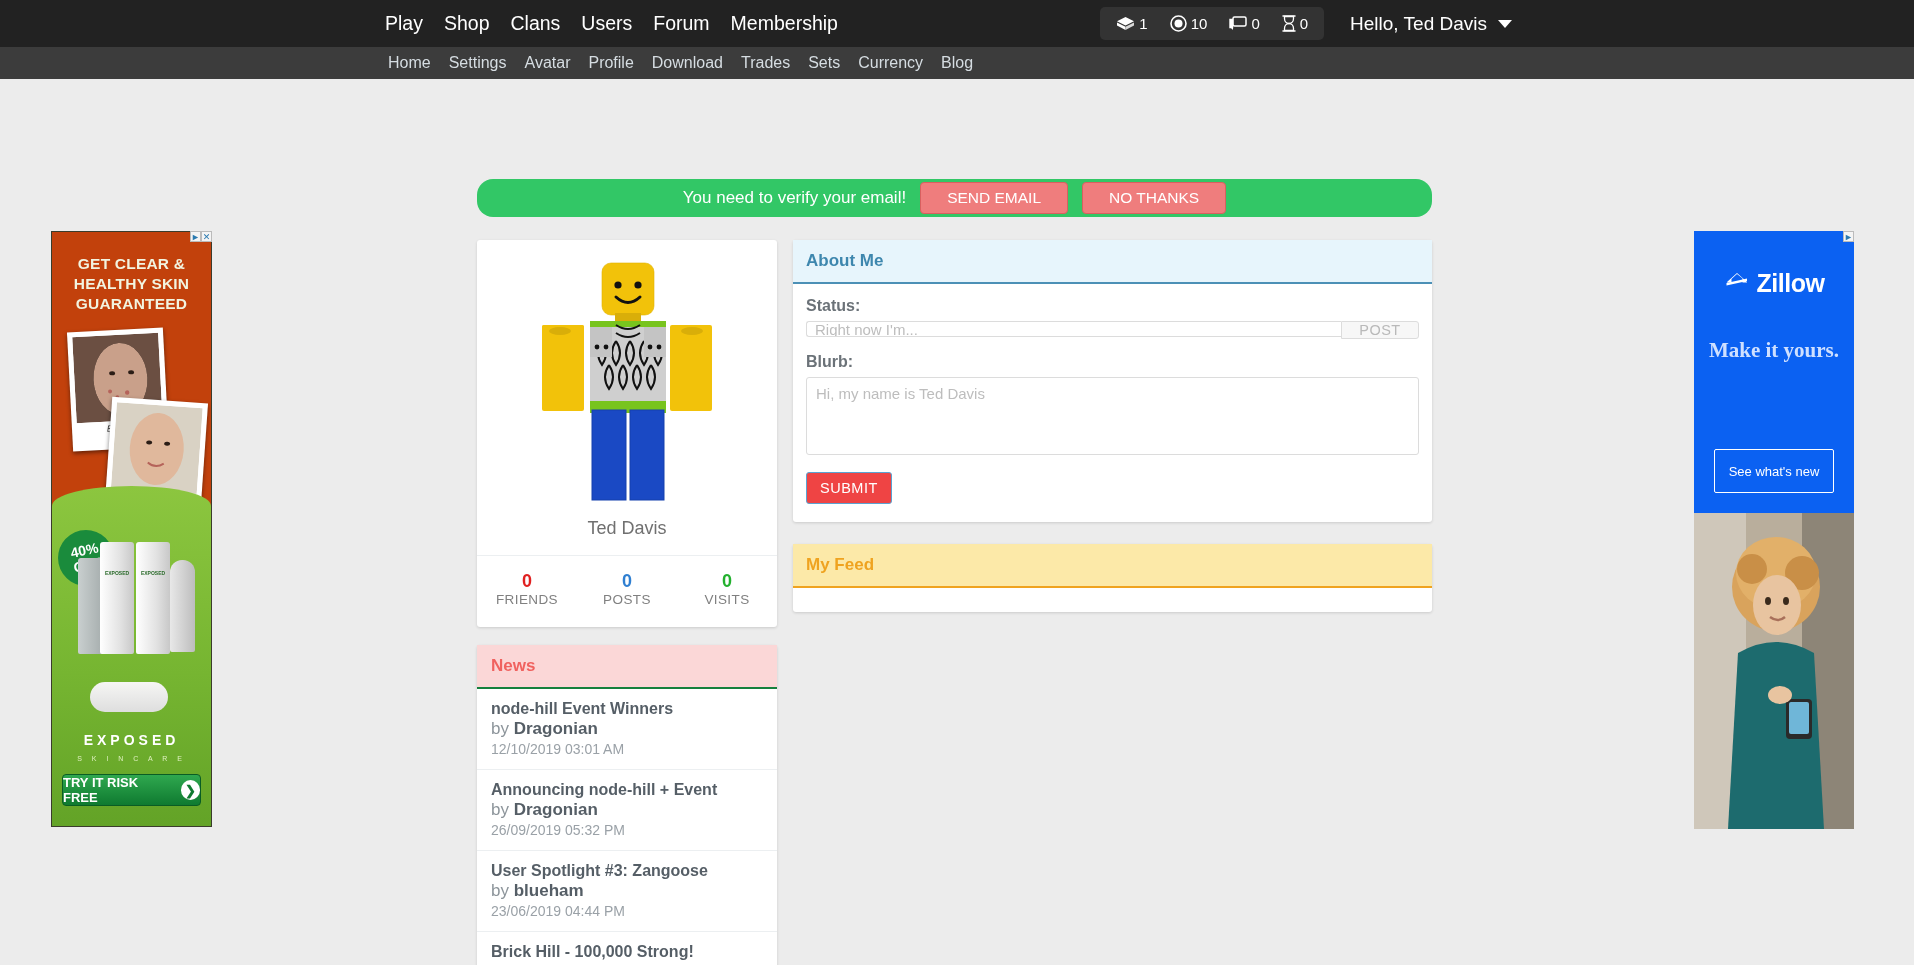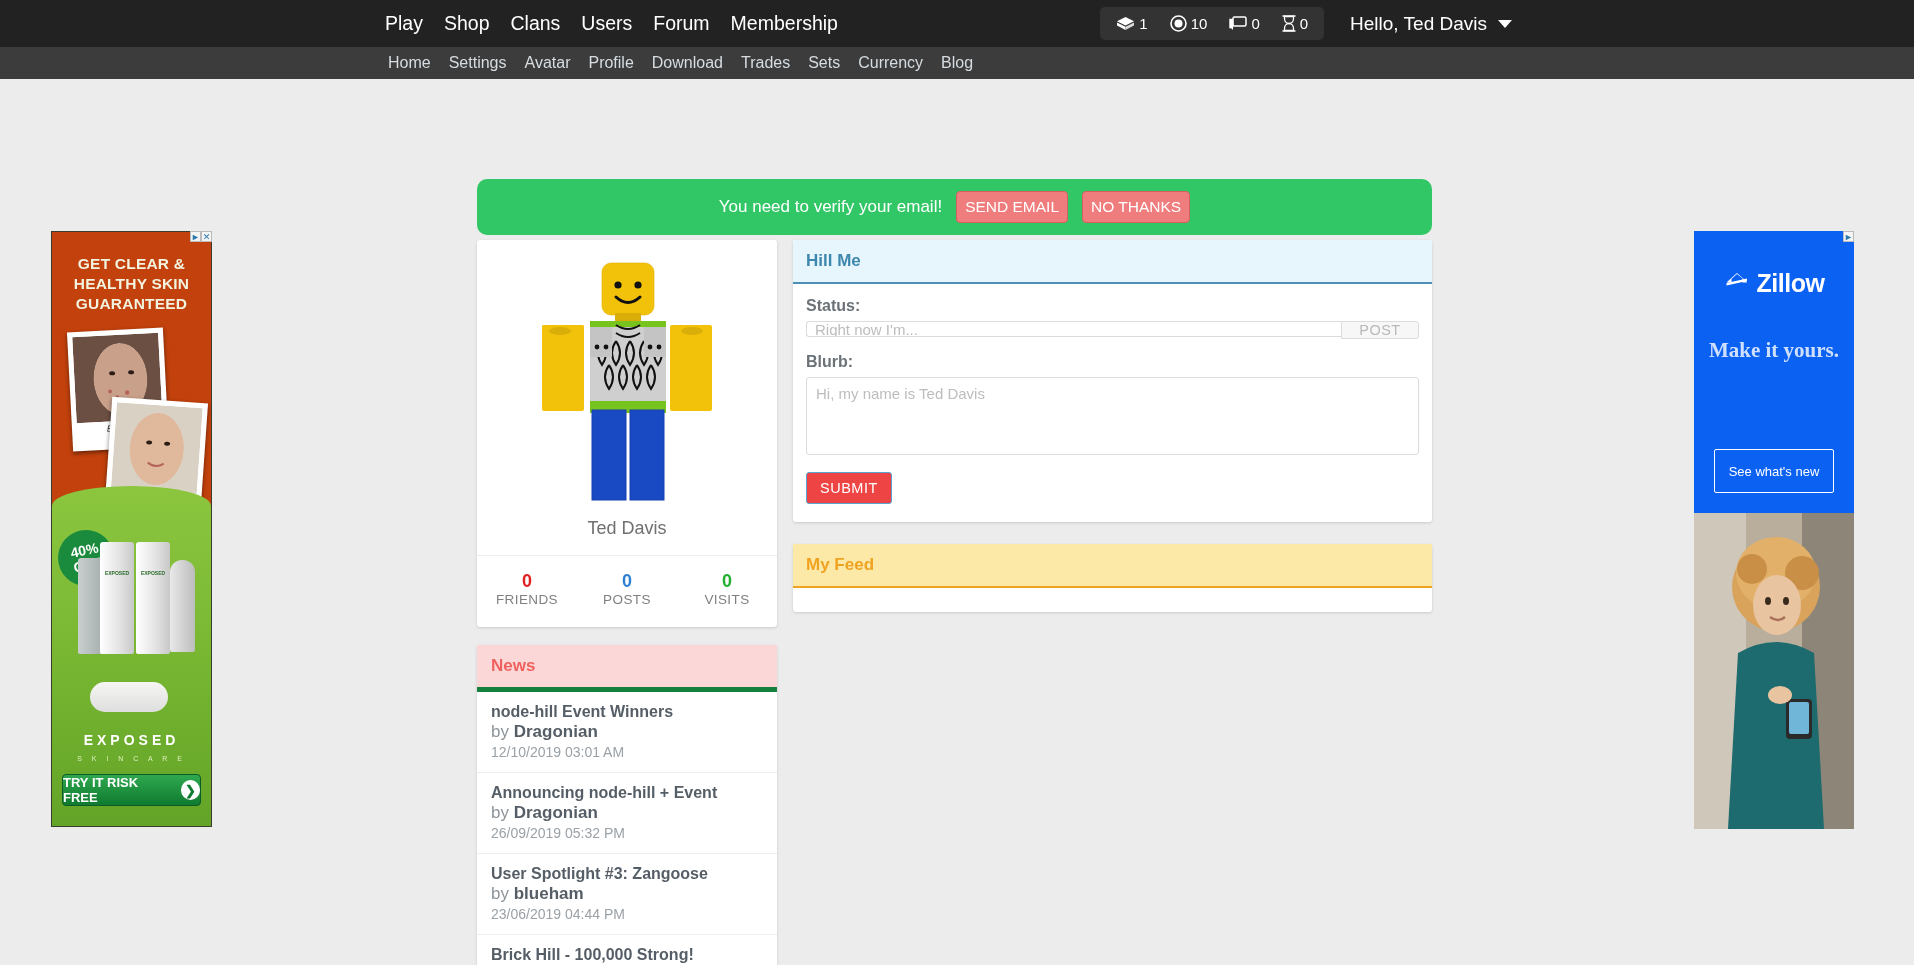--- a/index.html
+++ b/index.html
@@ -196,28 +196,28 @@
   }
   .zillow-btn {
     position: absolute; bottom: 20px; left: 20px; right: 20px; height: 44px;
     border: 1.5px solid #ffffff; border-radius: 2px; color: #fff;
     display: flex; align-items: center; justify-content: center; font-size: 13px;
   }
   .zillow-photo { height: 316px; position: relative; overflow: hidden; background: #8e8273; }
 
   
   .verify {
-    position: absolute; left: 477px; top: 100px; width: 955px; height: 56px;
-    background: #32c766; border-radius: 10px;
+    position: absolute; left: 477px; top: 100px; width: 955px; height: 38px;
+    background: #32c766; border-radius: 16px;
     display: flex; align-items: center; justify-content: center; gap: 14px;
   }
   .verify-text { color: #ffffff; font-size: 17px; }
   .verify-btn {
     background: #ef7d7d; color: #ffffff; border: 1px solid #d85f5f;
-    border-radius: 4px; padding: 6px 8px; font-size: 15.5px; cursor: pointer;
+    border-radius: 4px; padding: 6px 26px; font-size: 15.5px; cursor: pointer;
     font-family: "Liberation Sans", sans-serif; white-space: nowrap;
   }
 
   
   .col-left { position: absolute; left: 477px; top: 161px; width: 300px; }
   .card {
     background: #ffffff; border-radius: 3px;
     box-shadow: 0 1px 3px rgba(0,0,0,0.14);
   }
   .profile-card { padding-top: 10px; }
@@ -227,21 +227,21 @@
   }
   .stats-row {
     display: flex; border-top: 1px solid #eceff1; padding: 14px 0 20px;
   }
   .stat-col { flex: 1; text-align: center; }
   .stat-num { font-size: 18px; font-weight: bold; line-height: 22px; }
   .stat-lbl { font-size: 13.5px; color: #808080; letter-spacing: 0.4px; }
 
   .news-card { margin-top: 18px; }
   .news-head {
-    background: #fbd7d7; border-bottom: 5px solid #15803d;
+    background: #fbd7d7; border-bottom: 2px solid #15803d;
     padding: 11px 14px; color: #f0625f; font-size: 17px; font-weight: bold;
   }
   .news-item { padding: 10px 14px 10px; border-bottom: 1px solid #eceff1; }
   .news-item:last-child { border-bottom: none; }
   .news-title {
     color: #555e66; font-size: 16px; font-weight: bold; line-height: 20px;
     white-space: nowrap; overflow: hidden; text-overflow: ellipsis;
   }
   .news-by { font-size: 17px; color: #8d959b; line-height: 20px; }
   .news-by b { color: #555e66; }
@@ -563,21 +563,21 @@
 
       </div>
 
     </div>
 
   </div>
 
   <div class="col-right">
 
     <div class="card">
-      <div class="about-head">Hill Me</div>
+      <div class="about-head">About Me</div>
       <div class="about-body">
         <div class="field-label">Status:</div>
         <div class="status-row">
           <input class="status-input" type="text" placeholder="Right now I'm..." style="">
           <button class="post-btn">POST</button>
         </div>
         <div class="field-label">Blurb:</div>
         <textarea class="blurb-area" placeholder="Hi, my name is Ted Davis" style=""></textarea>
         <button class="submit-btn">SUBMIT</button>
       </div>

